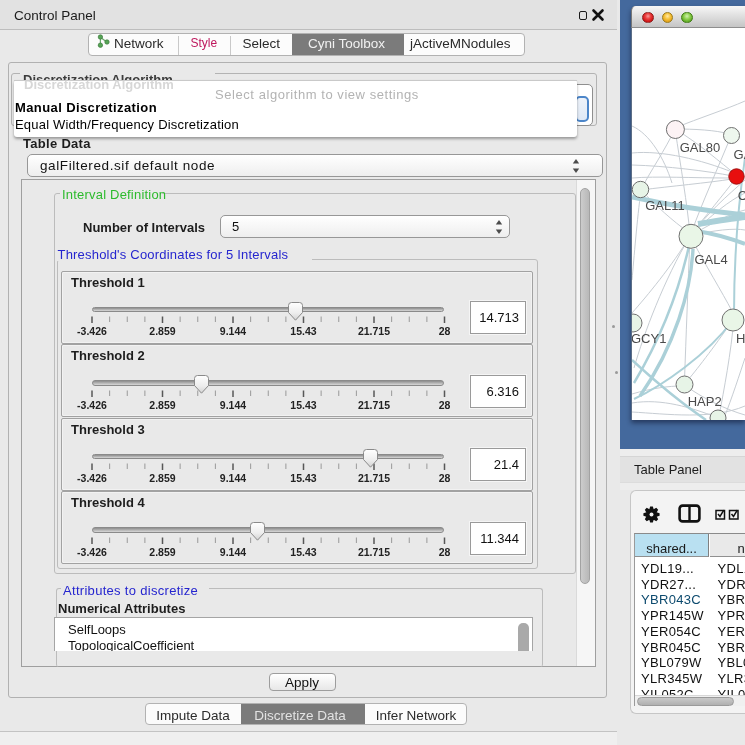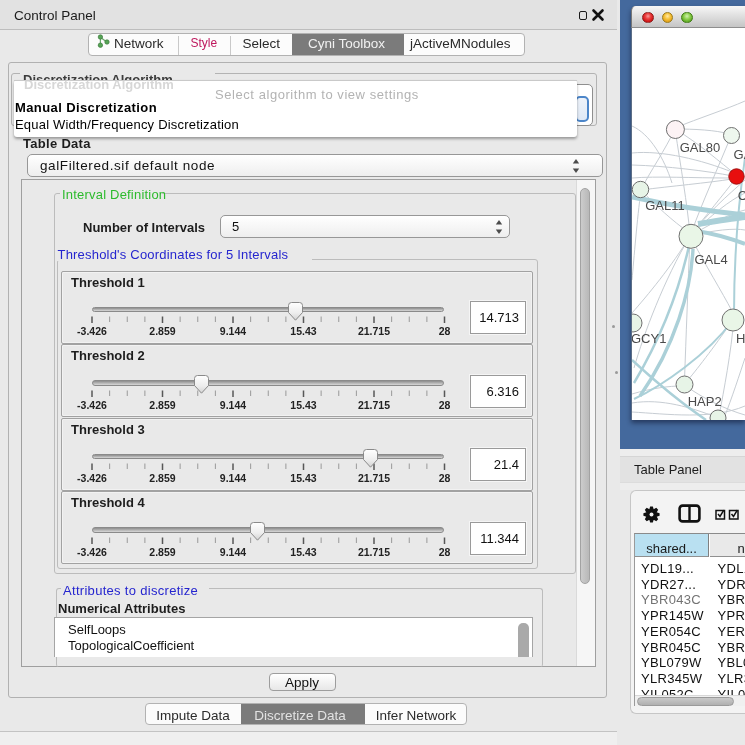--- a/index.html
+++ b/index.html
@@ -257,21 +257,21 @@
       <div class="abs" style="left:408px;top:29.5px;width:56px;height:33px;background:#fff;border:1px solid #9a9a9a;box-shadow:0 0 0 1px #f5f5f5;"></div>
       <div class="abs lbl" style="right:13px;top:38.5px;font-size:13px;color:#111;">11.344</div>
     </div>
   </div>
 
 <div class="abs" style="left:56px;top:588px;width:487px;height:79px;border:1px solid #bcbcbc;border-radius:3px;border-bottom:none;"></div>
 <div class="abs" style="left:61px;top:582px;width:148px;height:14px;background:#e9e9e9;"></div>
 <div class="abs lbl" style="left:63px;top:583px;font-size:13px;letter-spacing:0.3px;color:#2525cf;">Attributes to discretize</div>
 <div class="abs lbl" style="left:58px;top:601px;font-size:13px;font-weight:bold;color:#1d1d1d;">Numerical Attributes</div>
 
-<div class="abs" style="left:54px;top:617px;width:479px;height:40px;background:#fff;border:1px solid #a5a5a5;border-bottom:none;overflow:hidden;">
+<div class="abs" style="left:54px;top:617px;width:479px;height:34px;background:#fff;border:1px solid #a5a5a5;border-bottom:none;overflow:hidden;">
   <div class="abs lbl" style="left:13px;top:4px;font-size:13px;color:#111;">SelfLoops</div>
   <div class="abs lbl" style="left:13px;top:20px;font-size:13px;color:#111;">TopologicalCoefficient</div>
   <div class="abs lbl" style="left:13px;top:36px;font-size:13px;color:#111;">TopologicalCoefficient</div>
   <div class="abs" style="left:463px;top:5px;width:11px;height:40px;background:#a9a9a9;border-radius:5px;"></div>
 </div>
 
 <div class="abs" style="left:268.5px;top:673px;width:67px;height:17.5px;background:linear-gradient(#ffffff,#e7e7e7);border:1px solid #9d9d9d;border-radius:4px;"></div>
 <div class="abs lbl" style="left:302px;top:674.5px;font-size:13.5px;color:#111;transform:translateX(-50%);">Apply</div>
 
 <div class="abs" style="left:144.5px;top:703px;width:322px;height:21.5px;background:#fbfbfb;border:1px solid #b2b2b2;border-radius:4px;overflow:hidden;">
@@ -385,21 +385,21 @@
 <div class="abs" style="left:633.5px;top:533px;width:111.5px;height:173px;background:#fff;border-top:1.5px solid #8a8a8a;border-left:1px solid #9a9a9a;overflow:hidden;">
   <div class="abs" style="left:0;top:0;width:74px;height:23px;background:#b9e0f1;border-right:1.5px solid #808080;border-bottom:1px solid #909090;"></div>
   <div class="abs" style="left:75.5px;top:0;width:36px;height:23px;background:#e9e9e9;border-bottom:1px solid #909090;"></div>
   <div class="abs lbl" style="left:37px;top:7px;font-size:13px;color:#1a1a1a;transform:translateX(-50%);">shared...</div>
   <div class="abs lbl" style="left:103px;top:7px;font-size:13px;color:#1a1a1a;">n</div>
   <div id="rows">
       <div class="abs lbl" style="left:6.5px;top:27px;font-size:13px;letter-spacing:0.3px;color:#111;">YDL19...</div>
       <div class="abs lbl" style="left:83px;top:27px;font-size:13px;letter-spacing:0.3px;color:#111;">YDL1</div>
       <div class="abs lbl" style="left:6.5px;top:42.7px;font-size:13px;letter-spacing:0.3px;color:#111;">YDR27...</div>
       <div class="abs lbl" style="left:83px;top:42.7px;font-size:13px;letter-spacing:0.3px;color:#111;">YDR2</div>
-      <div class="abs lbl" style="left:6.5px;top:58.4px;font-size:13px;letter-spacing:0.3px;color:#737373;">YBR043C</div>
+      <div class="abs lbl" style="left:6.5px;top:58.4px;font-size:13px;letter-spacing:0.3px;color:#0c4a6e;">YBR043C</div>
       <div class="abs lbl" style="left:83px;top:58.4px;font-size:13px;letter-spacing:0.3px;color:#111;">YBR0</div>
       <div class="abs lbl" style="left:6.5px;top:74.1px;font-size:13px;letter-spacing:0.3px;color:#111;">YPR145W</div>
       <div class="abs lbl" style="left:83px;top:74.1px;font-size:13px;letter-spacing:0.3px;color:#111;">YPR1</div>
       <div class="abs lbl" style="left:6.5px;top:89.8px;font-size:13px;letter-spacing:0.3px;color:#111;">YER054C</div>
       <div class="abs lbl" style="left:83px;top:89.8px;font-size:13px;letter-spacing:0.3px;color:#111;">YER0</div>
       <div class="abs lbl" style="left:6.5px;top:105.5px;font-size:13px;letter-spacing:0.3px;color:#111;">YBR045C</div>
       <div class="abs lbl" style="left:83px;top:105.5px;font-size:13px;letter-spacing:0.3px;color:#111;">YBR0</div>
       <div class="abs lbl" style="left:6.5px;top:121.19999999999999px;font-size:13px;letter-spacing:0.3px;color:#111;">YBL079W</div>
       <div class="abs lbl" style="left:83px;top:121.19999999999999px;font-size:13px;letter-spacing:0.3px;color:#111;">YBL0</div>
       <div class="abs lbl" style="left:6.5px;top:136.89999999999998px;font-size:13px;letter-spacing:0.3px;color:#111;text-align:right;">YLR345W</div>

